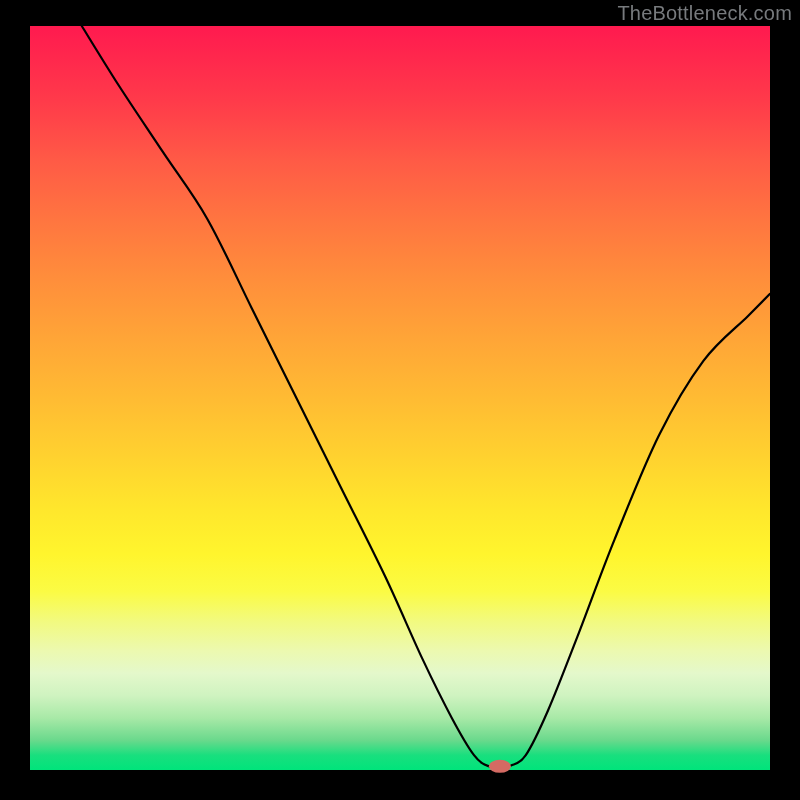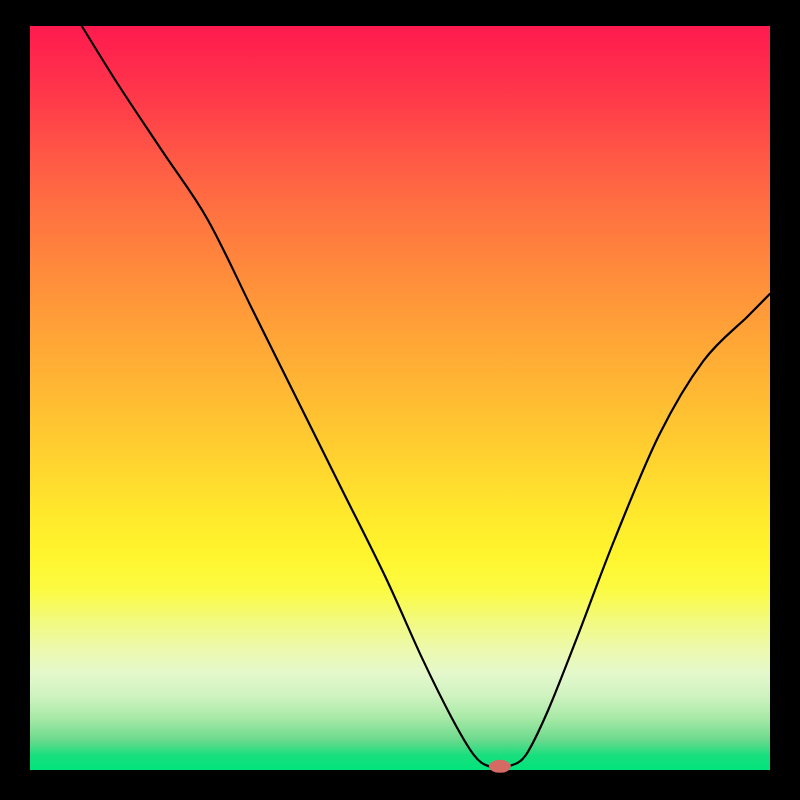--- a/index.html
+++ b/index.html
@@ -64,20 +64,21 @@
     width: 100%;
     height: 100%;
     overflow: visible;
   }
 </style>
 </head>
 <body>
 
 <div class="frame">
 
+  <div class="watermark">TheBottleneck.com</div>
 
   <div class="plot-area">
 
     <svg class="curve-layer" viewBox="0 0 740 744" preserveAspectRatio="none">
       <path fill="none" stroke="#000" stroke-width="2.2" stroke-linecap="round" stroke-linejoin="round" d="M 51.80 0.00 C 57.97 9.92, 75.23 38.44, 88.80 59.52 C 102.37 80.60, 118.40 104.16, 133.20 126.48 C 148.00 148.80, 162.80 167.40, 177.60 193.44 C 192.40 219.48, 207.20 252.96, 222.00 282.72 C 236.80 312.48, 251.60 342.24, 266.40 372.00 C 281.20 401.76, 296.00 431.52, 310.80 461.28 C 325.60 491.04, 341.63 522.04, 355.20 550.56 C 368.77 579.08, 381.10 608.84, 392.20 632.40 C 403.30 655.96, 413.17 675.80, 421.80 691.92 C 430.43 708.04, 437.83 721.06, 444.00 729.12 C 450.17 737.18, 453.87 738.42, 458.80 740.28 C 463.73 742.14, 469.90 740.40, 473.60 740.28 C 477.30 740.16, 477.30 741.40, 481.00 739.54 C 484.70 737.68, 489.63 738.30, 495.80 729.12 C 501.97 719.94, 509.37 704.32, 518.00 684.48 C 526.63 664.64, 536.50 638.60, 547.60 610.08 C 558.70 581.56, 571.03 546.84, 584.60 513.36 C 598.17 479.88, 614.20 438.96, 629.00 409.20 C 643.80 379.44, 658.60 354.64, 673.40 334.80 C 688.20 314.96, 706.70 301.32, 717.80 290.16 C 728.90 279.00, 736.30 271.56, 740.00 267.84"></path>
       <ellipse rx="11" ry="6.5" cx="469.90" cy="740.28" fill="#d46a63"></ellipse>
     </svg>
 
   </div>
 

